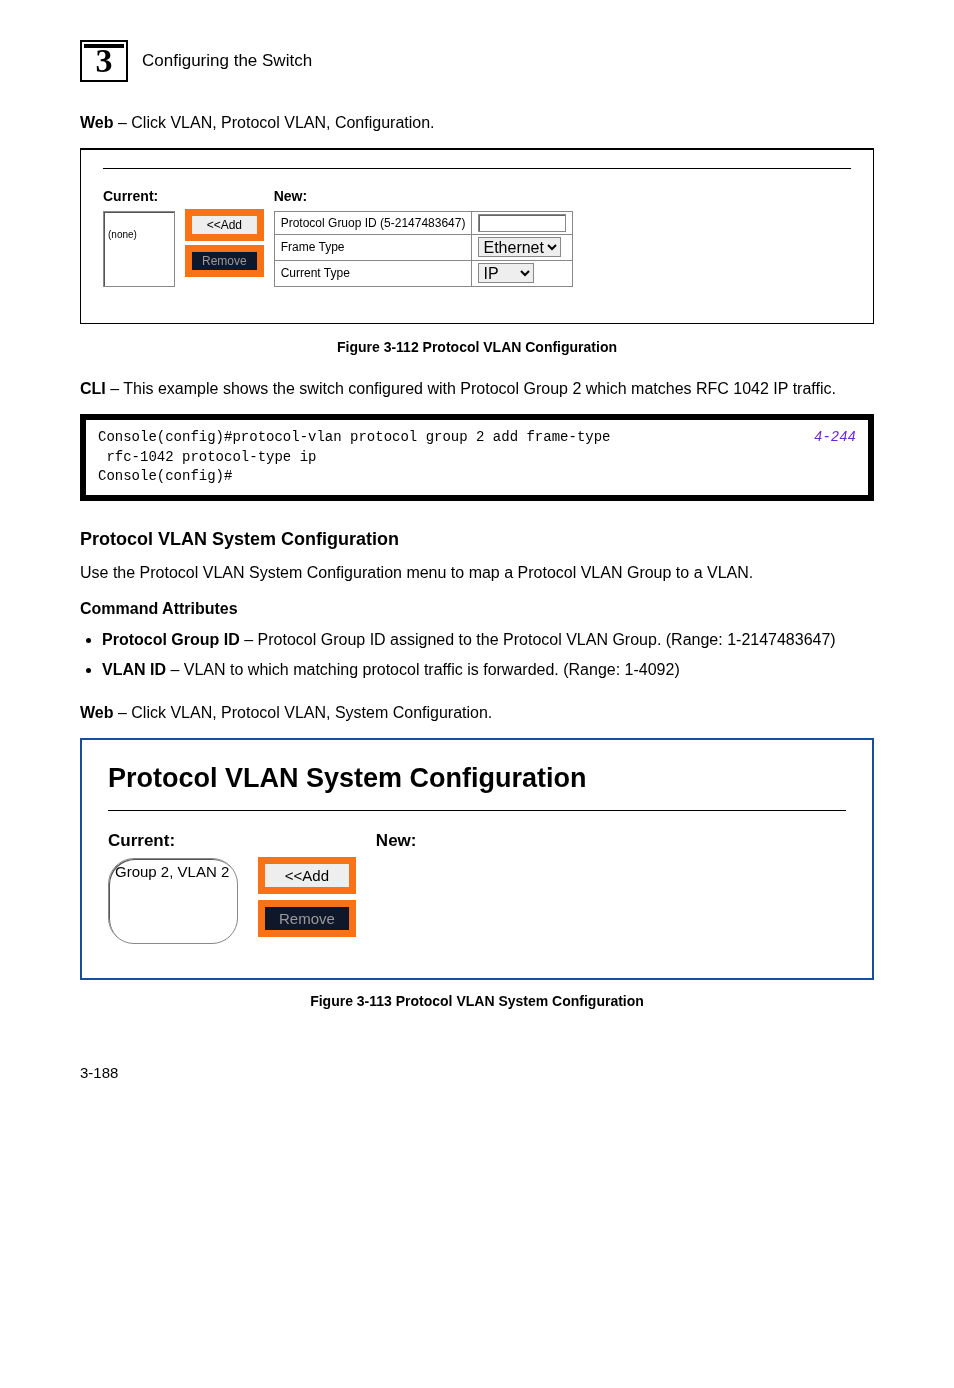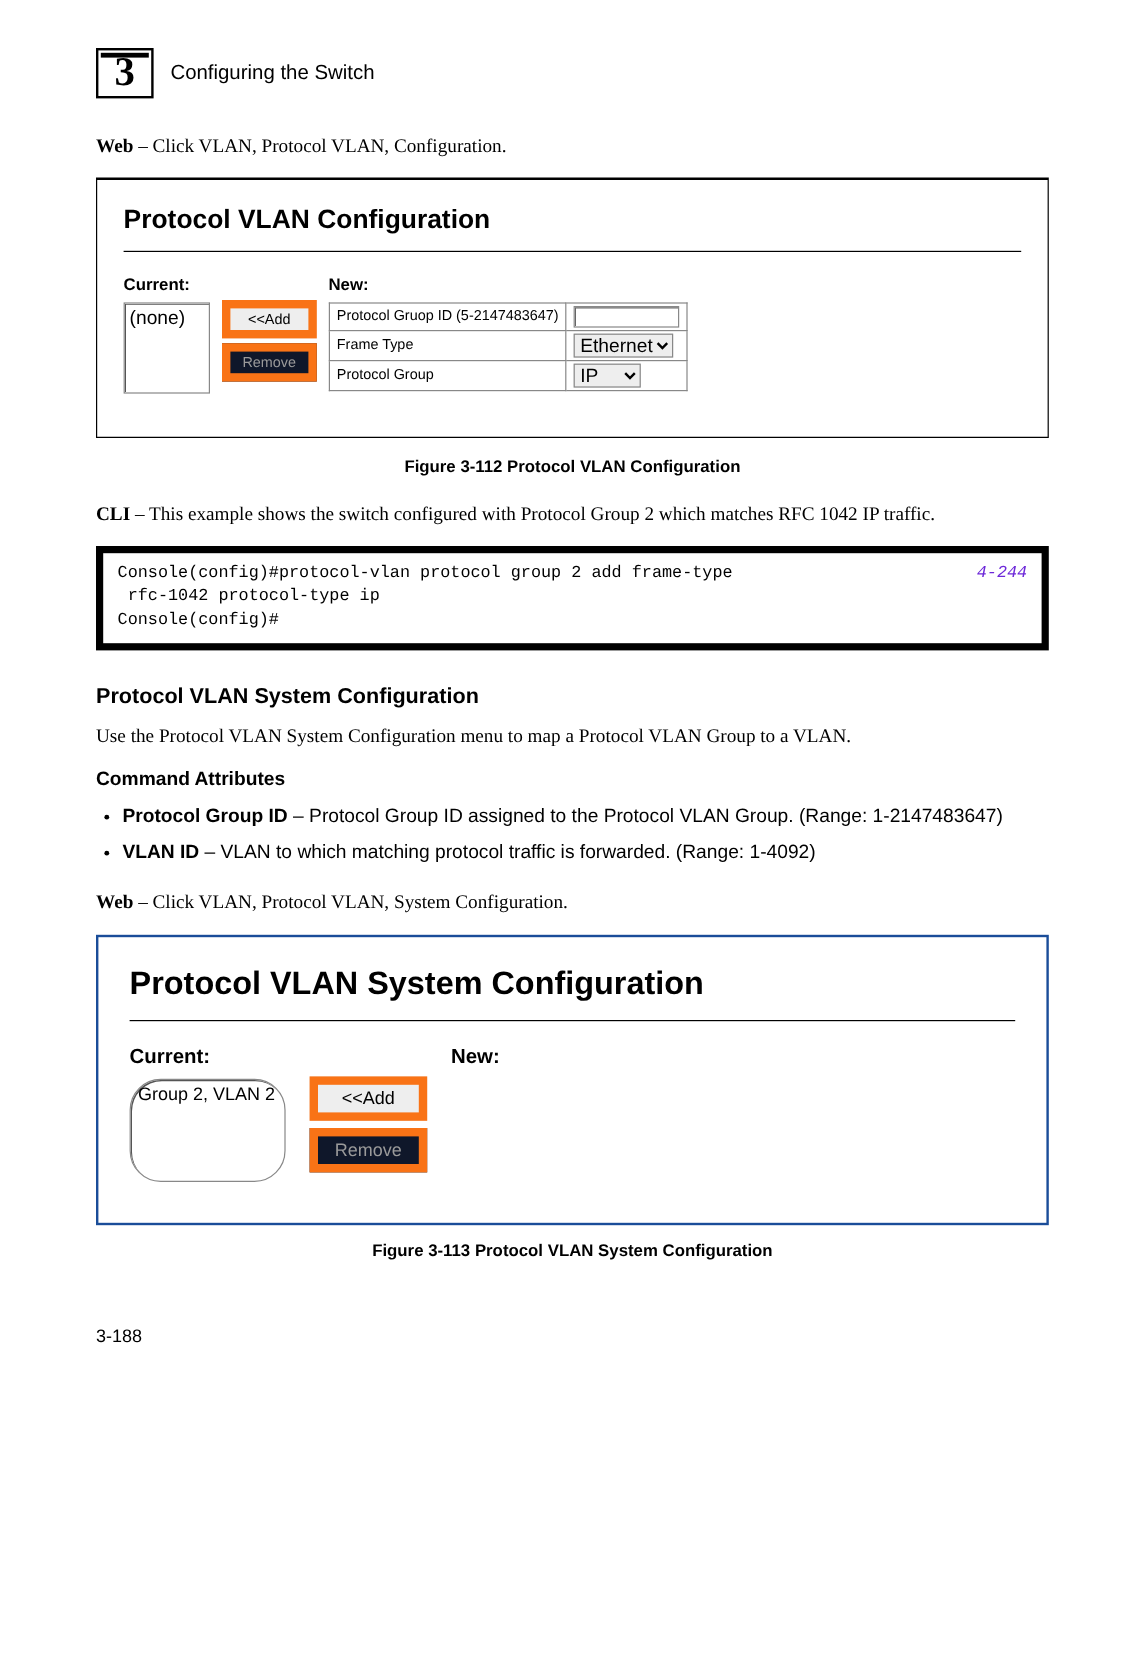--- a/index.html
+++ b/index.html
@@ -37,21 +37,21 @@
   .chapter-badge::before {
     content: "";
     position: absolute;
     left: 2px; right: 2px; top: 2px;
     height: 4px;
     background: #000;
   }
   .header-title {
     font-size: 17px;
   }
-  .body-text { margin-bottom: 14px; font-family: Liberation Serif, serif; }
+  .body-text { margin-bottom: 14px; }
   .bold { font-weight: bold; }
 
   .figure-box {
     border: 1px solid #000;
     border-top: 2px solid #000;
     padding: 18px 22px 36px 22px;
     margin-bottom: 14px;
   }
   .figure-box-thick {
     border: 2px solid #1a4d99;
@@ -71,22 +71,22 @@
   }
   hr.panel-rule { border: none; border-top: 1px solid #000; margin-bottom: 18px; }
 
   .panel-row { display: flex; align-items: flex-start; gap: 10px; }
   .col-label { font-weight: bold; font-size: 14px; margin-bottom: 4px; }
   .col-label-large { font-weight: bold; font-size: 17px; margin-bottom: 6px; }
 
   .listbox {
     border: 1px solid #888;
     box-shadow: inset 1px 1px 0 #555;
-    font-size: 16px;
-    padding: 2px 4px;
+    font-size: 10px;
+    padding: 16px 4px;
     background: #fff;
     min-height: 18px;
   }
   .listbox-sm { width: 72px; height: 76px; }
   .listbox-lg { width: 130px; height: 86px; font-size: 15px; padding: 2px 6px; border-radius: 26px; }
 
   .btn {
     font-size: 12px;
     border: 7px solid #f97316;
     background: #eee;
@@ -166,21 +166,20 @@
     <span class="chapter-badge-inner">3</span>
   </div>
   <div class="header-title">Configuring the Switch</div>
 </div>
 
 <p class="body-text">
   <span class="bold">Web</span><span> – Click VLAN, Protocol VLAN, Configuration.</span>
 </p>
 
 <div class="figure-box">
-  <div class="panel-title">Protocol VLAN Configuration</div>
   <hr class="panel-rule">
   <div class="panel-row">
     <div>
       <div class="col-label">Current:</div>
       <div class="listbox listbox-sm">
         <span>(none)</span>
       </div>
     </div>
     <div class="btn-stack btn-stack-sm">
       <button class="btn">&lt;&lt;Add</button>
@@ -198,21 +197,21 @@
         </tr>
         <tr>
           <td>Frame Type</td>
           <td>
             <select class="select-classic">
               <option>Ethernet</option>
             </select>
           </td>
         </tr>
         <tr>
-          <td>Protocol Group</td>
+          <td>Current Type</td>
           <td>
             <select class="select-classic" style="width:56px">
               <option>IP</option>
             </select>
           </td>
         </tr>
       </tbody>
         </table>
     </div>
   </div>

